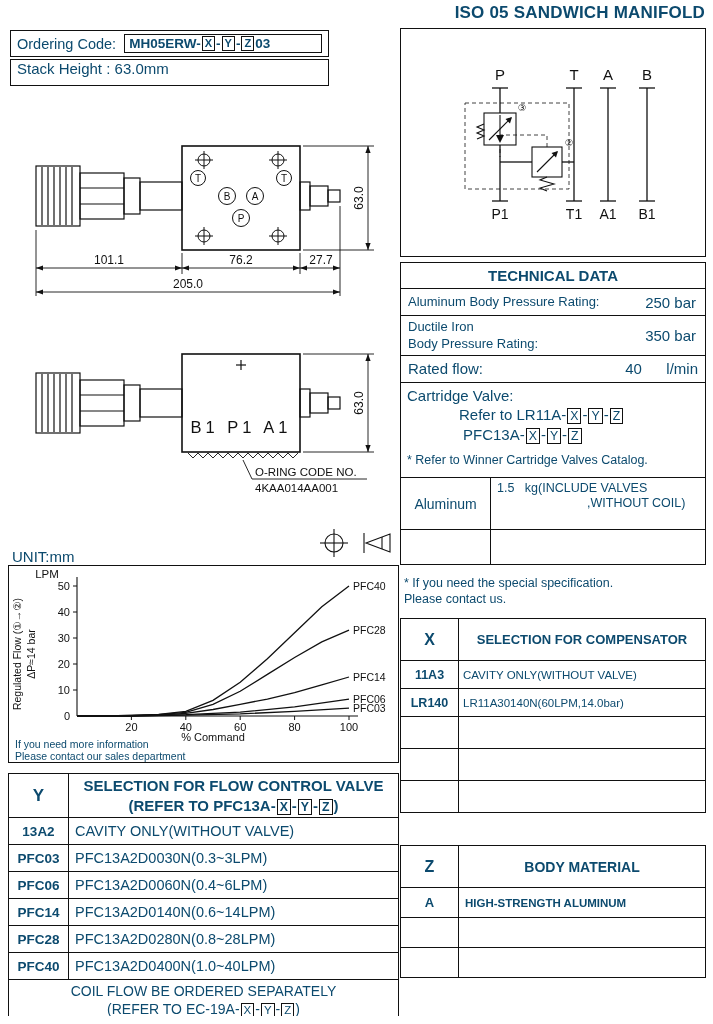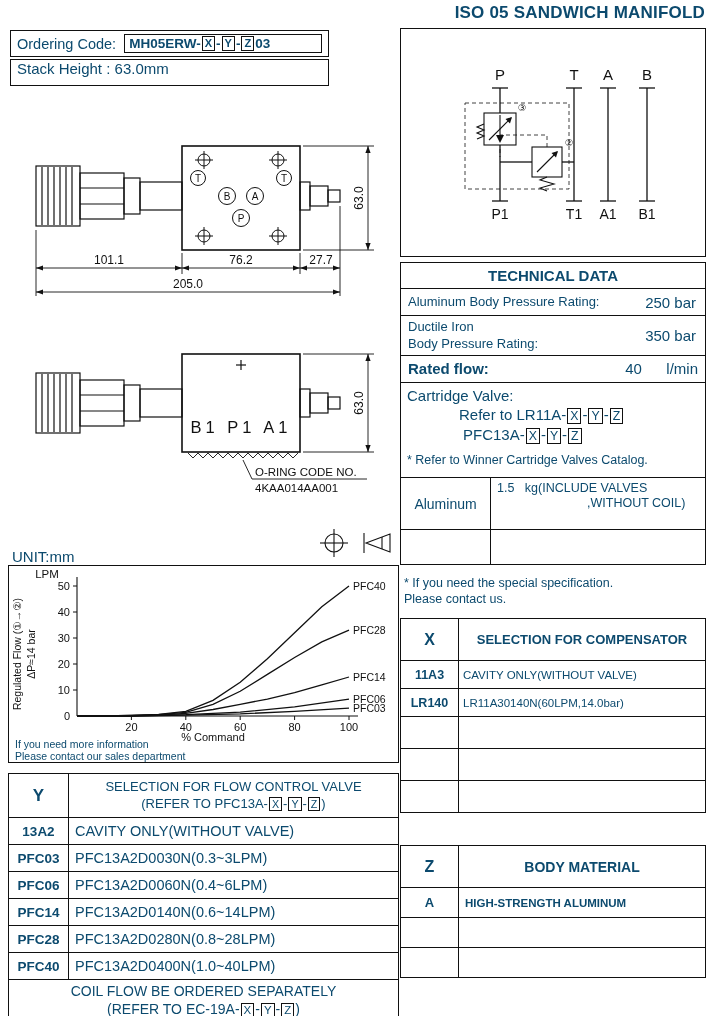--- a/index.html
+++ b/index.html
@@ -31,37 +31,37 @@
 
   .chart-box { position:absolute; left:8px; top:565px; width:391px; height:198px; border:1.5px solid #111; }
   .chart-note1, .chart-note2 { position:absolute; left:6px; font-size:10.5px; white-space:nowrap; }
   .chart-note1 { top:172px; } .chart-note2 { top:184px; }
 
   table { border-collapse:collapse; table-layout:fixed; background:#fff; }
   th, td { border:1.5px solid #111; overflow:hidden; }
 
   .y-table { position:absolute; left:8px; top:773px; width:391px; }
   .y-table th.key { font-size:17px; font-weight:bold; text-align:center; height:44px; }
-  .y-table .hdr { font-size:13px; font-weight:normal; text-align:center; line-height:1.3; }
+  .y-table .hdr { font-size:15px; font-weight:bold; text-align:center; line-height:1.3; }
   .y-table tbody tr { height:27px; }
   .y-table td.key { font-weight:bold; font-size:13.5px; text-align:center; }
   .y-table td.val { font-size:14.5px; padding-left:6px; }
   .y-table td.footer { text-align:center; font-size:14px; padding:3px 0; line-height:1.25; }
 
   .schem-box { position:absolute; left:400px; top:28px; width:306px; height:229px; border:1.5px solid #111; }
 
   .tech-box { position:absolute; left:400px; top:262px; width:306px; border:1.5px solid #111; }
   .tech-header { height:26px; border-bottom:1.5px solid #111; font-weight:bold; font-size:15px;
     display:flex; align-items:center; justify-content:center; }
   .tech-row { display:flex; align-items:center; justify-content:space-between;
     border-bottom:1.5px solid #111; padding:2px 7px; }
   .tech-row .lbl { font-size:13px; line-height:1.25; }
   .tech-row .val15 { font-size:15px; padding-right:2px; white-space:nowrap; }
   .row1 { min-height:27px; } .row2 { min-height:40px; } .row3 { min-height:27px; }
-  .row3 .lbl { font-size:15px;font-weight:bold; }
+  .row3 .lbl { font-size:15px; }
   .rf-val { font-size:15px; margin-right:20px; } .rf-unit { font-size:15px; }
   .tech-cart { padding:4px 6px 10px 6px; }
   .cart-l1 { font-size:15px; }
   .cart-l2 { font-size:15px; margin-left:52px; margin-top:2px; }
   .cart-l3 { font-size:15px; margin-left:56px; margin-top:2px; }
   .cart-note { font-size:12.5px; margin-top:9px; }
   .weight { border-top:1.5px solid #111; }
   .w-row { display:flex; }
   .w-row.filled { border-bottom:1.5px solid #111; min-height:52px; }
   .w-row.w-empty { height:34px; }

